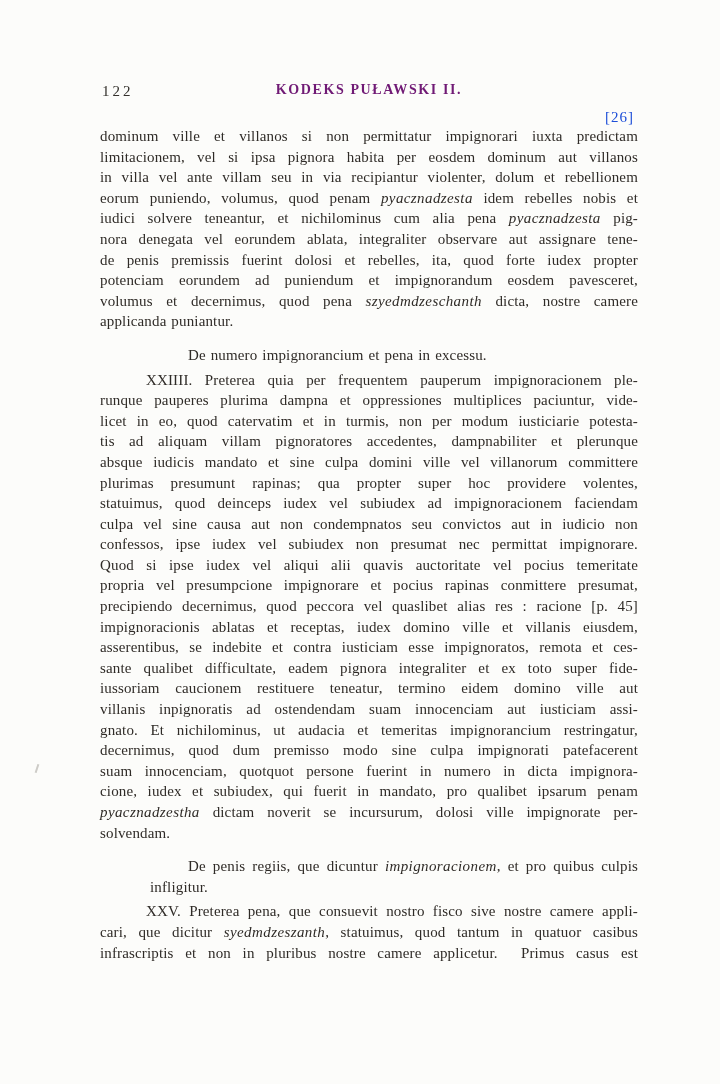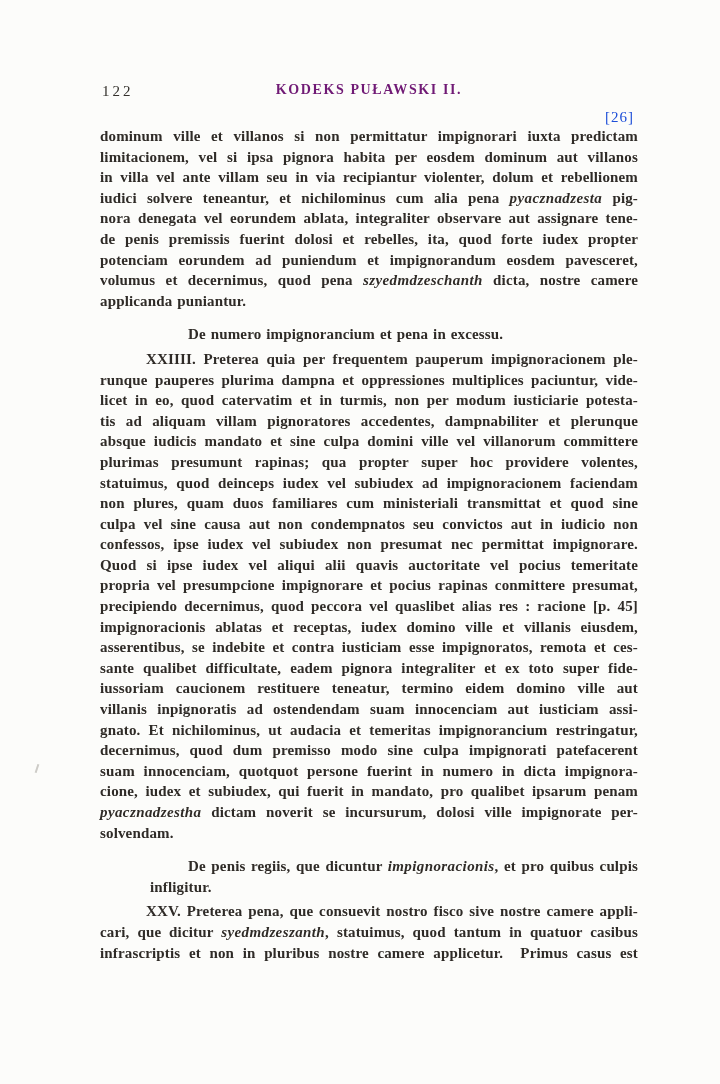--- a/index.html
+++ b/index.html
@@ -23,21 +23,20 @@
     font-size:14px;font-weight:bold;letter-spacing:1.6px;color:#701a75;
   }
   .column-ref{
     position:absolute;right:4px;top:1px;
     font-size:15px;color:#1d4ed8;letter-spacing:1px;margin-top:28px;
   }
   .text-body{
     position:absolute;top:126px;left:100px;width:538px;
     font-size:15px;line-height:20.6px;letter-spacing:0.15px;
     word-spacing:1px;
-    font-weight:bold;
   }
   .block{margin:0;}
   .block.heading{margin:13px 0 4px 0;}
   .line{min-height:20.6px;}
   .line.just{text-align:justify;text-align-last:justify;}
   .line.left{text-align:right;text-align-last:left;}
   .it{font-style:italic;letter-spacing:0.4px;}
   .scan-artifact{
     position:absolute;left:36px;top:764px;width:2px;height:9px;
     background:#b9b6b0;transform:rotate(18deg);opacity:0.7;
@@ -52,58 +51,58 @@
     <span class="page-number">122</span>
     <span class="running-title">KODEKS PUŁAWSKI II.</span>
     <span class="column-ref">[26]</span>
   </div>
 
   <div class="text-body">
       <div class="block paragraph">
         <div class="line just"><span>dominum ville et villanos si non permittatur impignorari iuxta predictam</span></div>
         <div class="line just"><span>limitacionem, vel si ipsa pignora habita per eosdem dominum aut villanos</span></div>
         <div class="line just"><span>in villa vel ante villam seu in via recipiantur violenter, dolum et rebellionem</span></div>
+        <div class="line just"><span>eorum puniendo, volumus, quod penam </span><span class="it">pyacznadzesta</span><span> idem rebelles nobis et</span></div>
         <div class="line just"><span>iudici solvere teneantur, et nichilominus cum alia pena </span><span class="it">pyacznadzesta</span><span> pig-</span></div>
         <div class="line just"><span>nora denegata vel eorundem ablata, integraliter observare aut assignare tene-</span></div>
         <div class="line just"><span>de penis premissis fuerint dolosi et rebelles, ita, quod forte iudex propter</span></div>
         <div class="line just"><span>potenciam eorundem ad puniendum et impignorandum eosdem pavesceret,</span></div>
         <div class="line just"><span>volumus et decernimus, quod pena </span><span class="it">szyedmdzeschanth</span><span> dicta, nostre camere</span></div>
         <div class="line left"><span>applicanda puniantur.</span></div>
       </div>
       <div class="block heading">
         <div class="line left" style="padding-left: 88px;"><span>De numero impignorancium et pena in excessu.</span></div>
       </div>
       <div class="block paragraph">
         <div class="line just" style="padding-left: 46px;"><span>XXIIII. Preterea quia per frequentem pauperum impignoracionem ple-</span></div>
         <div class="line just"><span>runque pauperes plurima dampna et oppressiones multiplices paciuntur, vide-</span></div>
         <div class="line just"><span>licet in eo, quod catervatim et in turmis, non per modum iusticiarie potesta-</span></div>
         <div class="line just"><span>tis ad aliquam villam pignoratores accedentes, dampnabiliter et plerunque</span></div>
         <div class="line just"><span>absque iudicis mandato et sine culpa domini ville vel villanorum committere</span></div>
         <div class="line just"><span>plurimas presumunt rapinas; qua propter super hoc providere volentes,</span></div>
         <div class="line just"><span>statuimus, quod deinceps iudex vel subiudex ad impignoracionem faciendam</span></div>
-        <div class="line just"><span>non plures, quam duos familiares cum ministeriali transmittat et quod sine</span></div>
         <div class="line just"><span>culpa vel sine causa aut non condempnatos seu convictos aut in iudicio non</span></div>
         <div class="line just"><span>confessos, ipse iudex vel subiudex non presumat nec permittat impignorare.</span></div>
         <div class="line just"><span>Quod si ipse iudex vel aliqui alii quavis auctoritate vel pocius temeritate</span></div>
         <div class="line just"><span>propria vel presumpcione impignorare et pocius rapinas conmittere presumat,</span></div>
         <div class="line just"><span>precipiendo decernimus, quod peccora vel quaslibet alias res : racione [p. 45]</span></div>
         <div class="line just"><span>impignoracionis ablatas et receptas, iudex domino ville et villanis eiusdem,</span></div>
         <div class="line just"><span>asserentibus, se indebite et contra iusticiam esse impignoratos, remota et ces-</span></div>
         <div class="line just"><span>sante qualibet difficultate, eadem pignora integraliter et ex toto super fide-</span></div>
         <div class="line just"><span>iussoriam caucionem restituere teneatur, termino eidem domino ville aut</span></div>
         <div class="line just"><span>villanis inpignoratis ad ostendendam suam innocenciam aut iusticiam assi-</span></div>
         <div class="line just"><span>gnato. Et nichilominus, ut audacia et temeritas impignorancium restringatur,</span></div>
         <div class="line just"><span>decernimus, quod dum premisso modo sine culpa impignorati patefacerent</span></div>
         <div class="line just"><span>suam innocenciam, quotquot persone fuerint in numero in dicta impignora-</span></div>
         <div class="line just"><span>cione, iudex et subiudex, qui fuerit in mandato, pro qualibet ipsarum penam</span></div>
         <div class="line just"><span class="it">pyacznadzestha</span><span> dictam noverit se incursurum, dolosi ville impignorate per-</span></div>
         <div class="line left"><span>solvendam.</span></div>
       </div>
       <div class="block heading">
-        <div class="line just" style="padding-left: 88px;"><span>De penis regiis, que dicuntur </span><span class="it">impignoracionis</span><span>, et pro quibus culpis</span></div>
+        <div class="line just" style="padding-left: 88px;"><span>De penis regiis, que dicuntur </span><span class="it">impignoracionem</span><span>, et pro quibus culpis</span></div>
         <div class="line left" style="padding-left: 50px;"><span>infligitur.</span></div>
       </div>
       <div class="block paragraph">
         <div class="line just" style="padding-left: 46px;"><span>XXV. Preterea pena, que consuevit nostro fisco sive nostre camere appli-</span></div>
         <div class="line just"><span>cari, que dicitur </span><span class="it">syedmdzeszanth</span><span>, statuimus, quod tantum in quatuor casibus</span></div>
         <div class="line just"><span>infrascriptis et non in pluribus nostre camere applicetur.&nbsp; Primus casus est</span></div>
       </div>
     </div>
 
   <div class="scan-artifact"></div>

